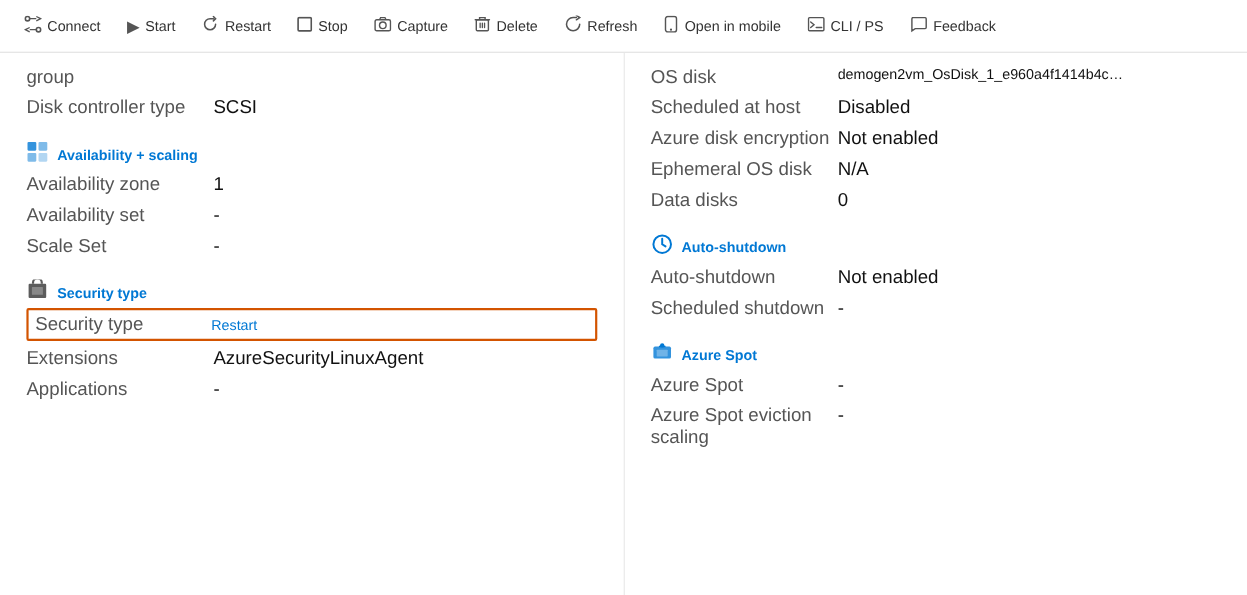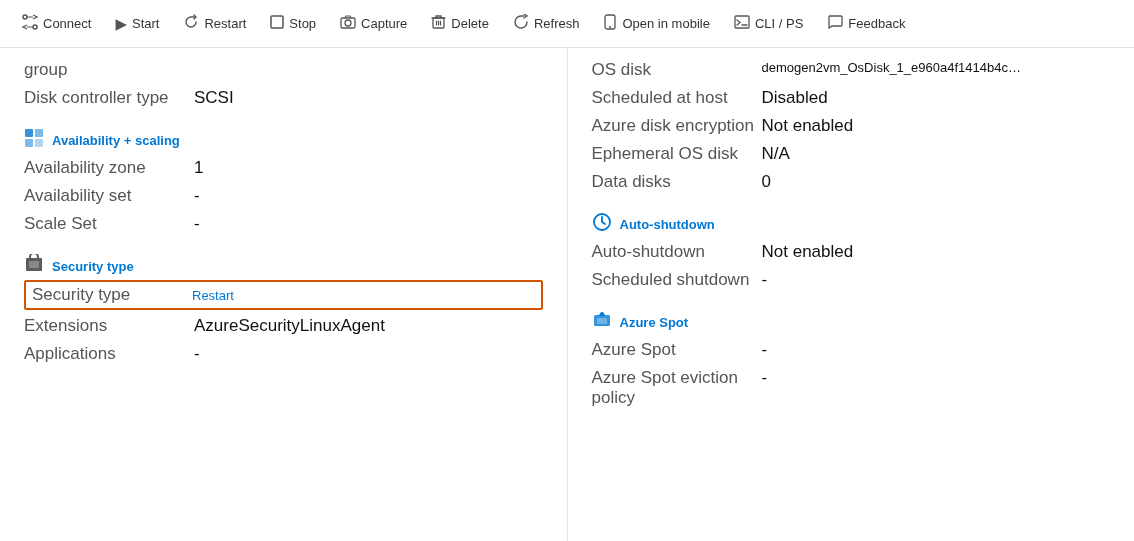--- a/index.html
+++ b/index.html
@@ -352,18 +352,18 @@
         </svg>
       </div>
       <span class="section-title">Azure Spot</span>
     </div>
 
     <div class="prop-row">
       <span class="prop-label">Azure Spot</span>
       <span class="prop-value">-</span>
     </div>
     <div class="prop-row">
-      <span class="prop-label">Azure Spot eviction policy</span>
+      <span class="prop-label">Azure Spot eviction scaling</span>
       <span class="prop-value">-</span>
     </div>
 
   </div>
 </div>
 
 </body></html>

